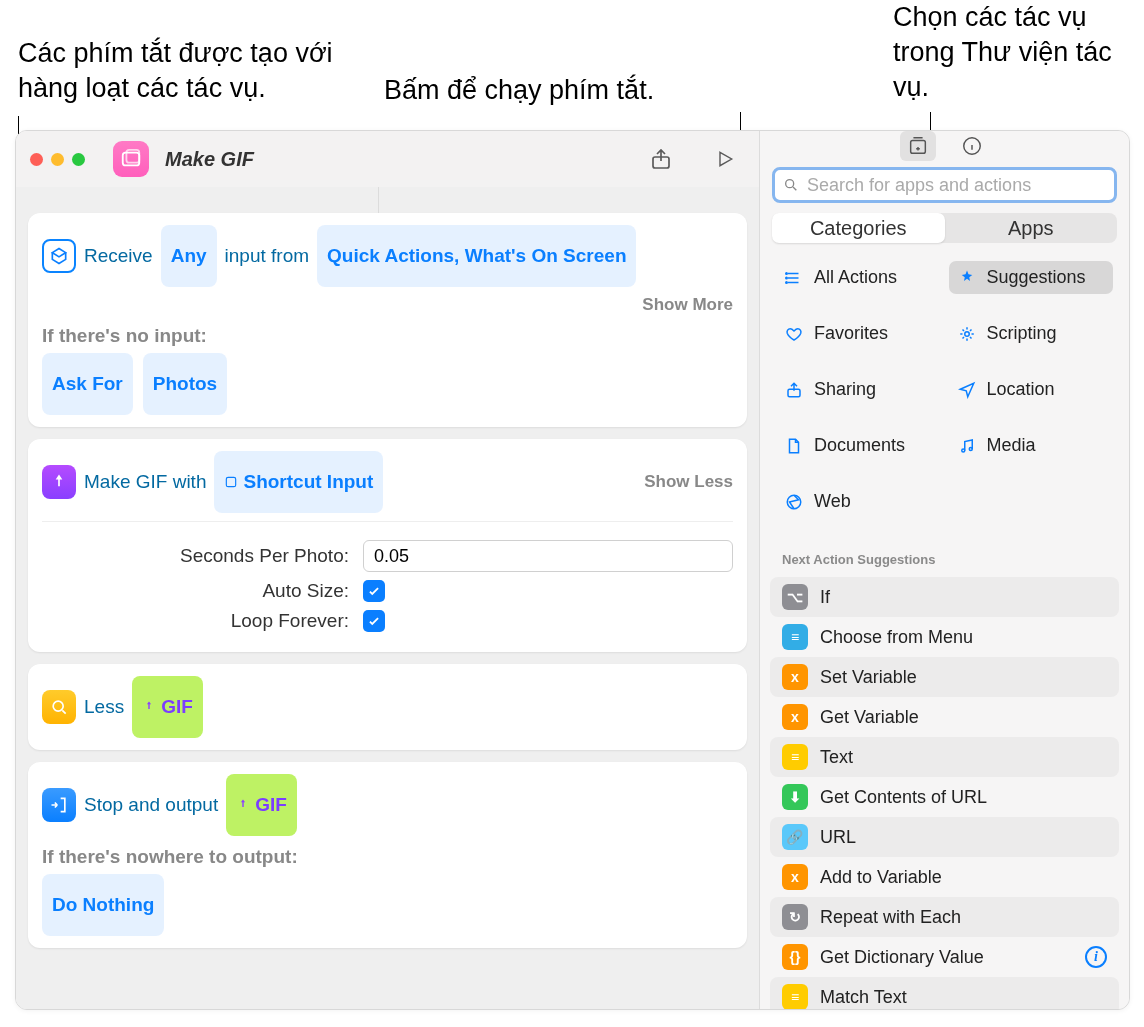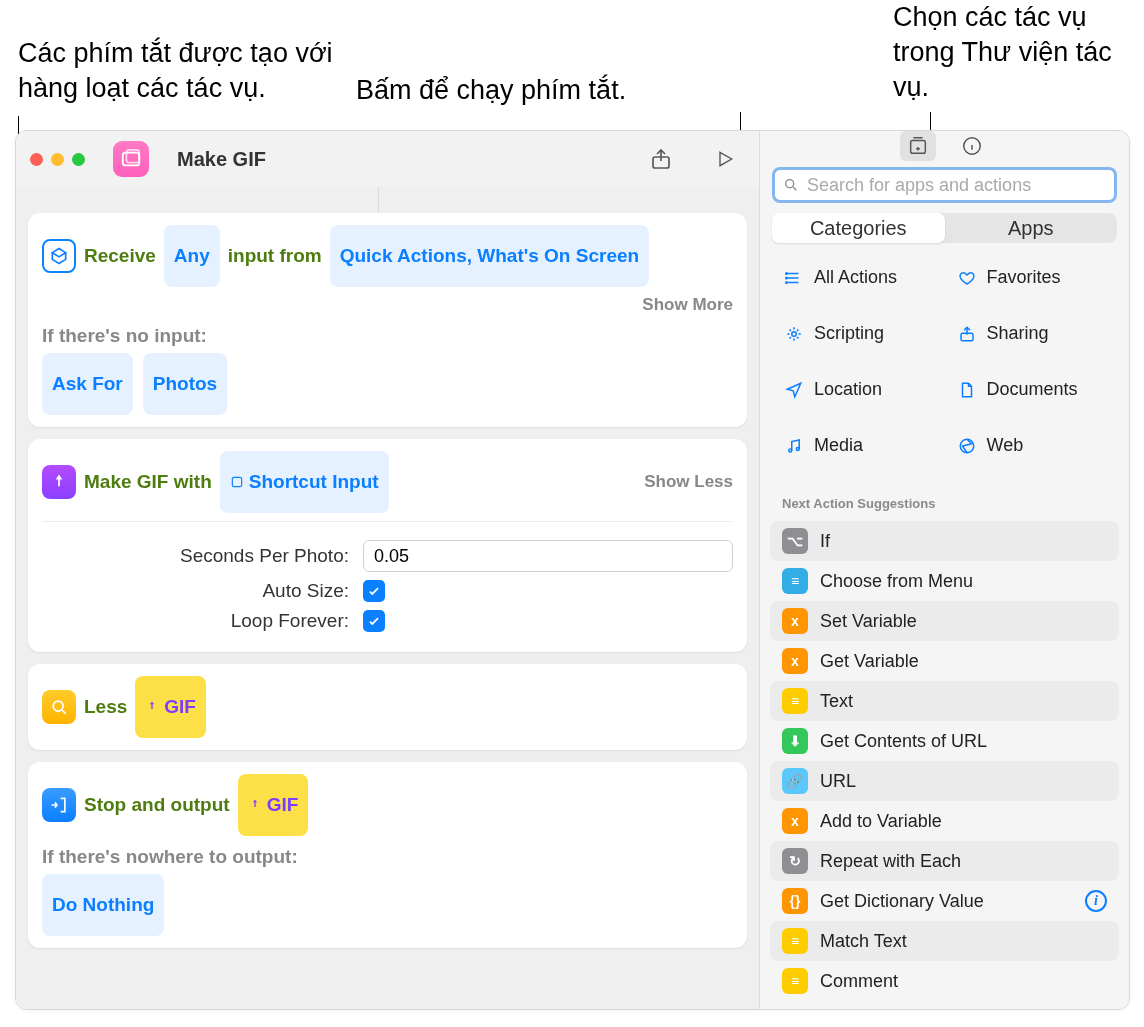--- a/index.html
+++ b/index.html
@@ -51,21 +51,21 @@
   }
   .traffic { display: flex; gap: 8px; margin-right: 20px; }
   .dot { width: 13px; height: 13px; border-radius: 50%; }
   .dot.red{background:#fe5f57}.dot.yellow{background:#febc2e}.dot.green{background:#28c840}
   .app-iconbox {
     width: 36px; height: 36px; border-radius: 9px;
     background: linear-gradient(#ff7ac5,#ff5fbc);
     display:flex;align-items:center;justify-content:center;
   }
   .app-iconbox svg{width:22px;height:22px}
-  .title-label { font-size: 20px; font-weight: 700; color:#333; margin-left:20px;}
+  .title-label { font-size: 20px; font-weight: 700; color:#333; margin-left:8px;font-style:italic;}
   .titlebar-right { margin-left:auto; display:flex; gap:24px; align-items:center;}
   .tb-icon { width:40px; display:flex; justify-content:center; color:#555;}
   .tb-icon svg{width:24px;height:26px}
   .tb-icon.play svg{width:20px;height:24px}
   .canvas {
     flex:1;
     padding: 14px 12px;
     display:flex;
     flex-direction:column;
     gap:12px;
@@ -84,30 +84,30 @@
     box-shadow:0 1px 2px rgba(0,0,0,0.08);
     padding:12px 14px;
   }
   .card .row1{display:flex;align-items:center;gap:8px;flex-wrap:wrap}
   .action-icon{width:34px;height:34px;border-radius:8px;display:flex;align-items:center;justify-content:center;flex-shrink:0}
   .action-icon svg{width:20px;height:20px}
   .action-icon.blue-outline{border:2px solid #0a84ff}
   .action-icon.violet{background:linear-gradient(#b54bff,#8a3fff)}
   .action-icon.yellow{background:linear-gradient(#ffcb2b,#ffb301)}
   .action-icon.blue{background:linear-gradient(#3a9bff,#0a7fff)}
-  .action-label{font-weight:700;color:#4d7c0f}
+  .action-label{font-weight:400;color:#0369a1}
   .pill{
     background:rgba(0,122,255,0.10);
     color:#0a7fff;
     font-weight:700;
     padding:20px 10px;
     border-radius:8px;
     display:inline-flex;align-items:center;gap:5px;
   }
-  .pill.var{background:#fde047;color:#7b3dff}
+  .pill.var{background:#bef264;color:#7b3dff}
   .pill svg{width:14px;height:14px}
   .show-more{
     margin-left:auto;font-weight:700;color:#888;font-size:17px;
     cursor:pointer;
   }
   .section-sub{ color:#888;font-weight:700;margin-top:10px;margin-bottom:6px;}
   .params{margin-top:8px;border-top:1px solid #eee;padding-top:10px}
   .param-row{display:flex;align-items:center;justify-content:flex-end;gap:14px;margin:8px 0}
   .param-row label{color:#333;text-align:right;min-width:200px}
   .param-input{
@@ -154,21 +154,21 @@
   .si-icon{width:26px;height:26px;border-radius:6px;display:flex;align-items:center;justify-content:center;color:#fff;font-weight:700;font-size:14px;flex-shrink:0}
   .info-badge{
     margin-left:auto;width:22px;height:22px;border-radius:50%;border:2px solid #0a7fff;color:#0a7fff;
     display:flex;align-items:center;justify-content:center;font-style:italic;font-size:14px;font-family:Georgia,serif;font-weight:700;
   }
 </style>
 </head>
 <body>
 
 <div class="callout" style="left:18px;top:36px;width:360px">Các phím tắt được tạo với hàng loạt các tác vụ.</div>
-<div class="callout" style="left:356px;top:73px;width:320px">Bấm để chạy phím tắt.</div>
+<div class="callout" style="left:384px;top:73px;width:320px">Bấm để chạy phím tắt.</div>
 <div class="callout" style="left:893px;top:0;width:250px">Chọn các tác vụ trong Thư viện tác vụ.</div>
 
 <div class="callout-line" style="left:18px;top:116px;width:1px;height:576px"></div>
 <div class="callout-line" style="left:18px;top:250px;width:22px;height:1px"></div>
 <div class="callout-line" style="left:18px;top:465px;width:22px;height:1px"></div>
 <div class="callout-line" style="left:18px;top:600px;width:22px;height:1px"></div>
 <div class="callout-line" style="left:18px;top:692px;width:22px;height:1px"></div>
 <div class="callout-line" style="left:740px;top:112px;width:1px;height:46px"></div>
 <div class="callout-line" style="left:930px;top:112px;width:1px;height:46px"></div>
 
@@ -341,20 +341,28 @@
           <span class="ci">
             <svg viewBox="0 0 24 24" stroke="#0a7fff" stroke-width="2" fill="none">
               <path d="M4 6h14M4 12h14M4 18h14"></path>
               <circle cx="2" cy="6" r="1"></circle>
               <circle cx="2" cy="12" r="1"></circle>
               <circle cx="2" cy="18" r="1"></circle>
             </svg>
           </span>
           <span>All Actions</span>
         </div>
+      <div class="cat active">
+          <span class="ci">
+            <svg viewBox="0 0 24 24" fill="#0a7fff">
+              <path d="M12 2l2 5 5 1-4 3 1 5-4-3-4 3 1-5-4-3 5-1z"></path>
+            </svg>
+          </span>
+          <span>Suggestions</span>
+        </div>
       <div class="cat">
           <span class="ci">
             <svg viewBox="0 0 24 24" fill="none" stroke="#0a7fff" stroke-width="2">
               <path d="M12 20s-7-4-9-9c-1-3 1-6 4-6 2 0 4 2 5 3 1-1 3-3 5-3 3 0 5 3 4 6-2 5-9 9-9 9z"></path>
             </svg>
           </span>
           <span>Favorites</span>
         </div>
       <div class="cat">
           <span class="ci">

